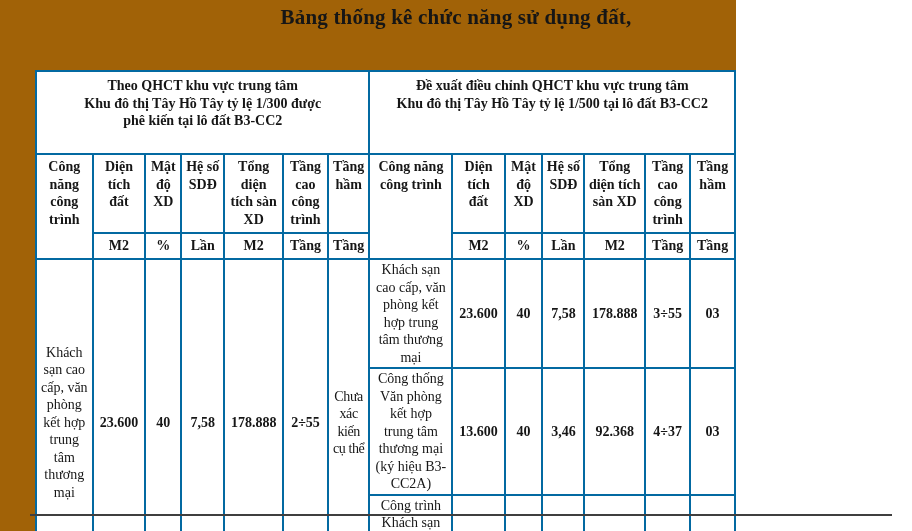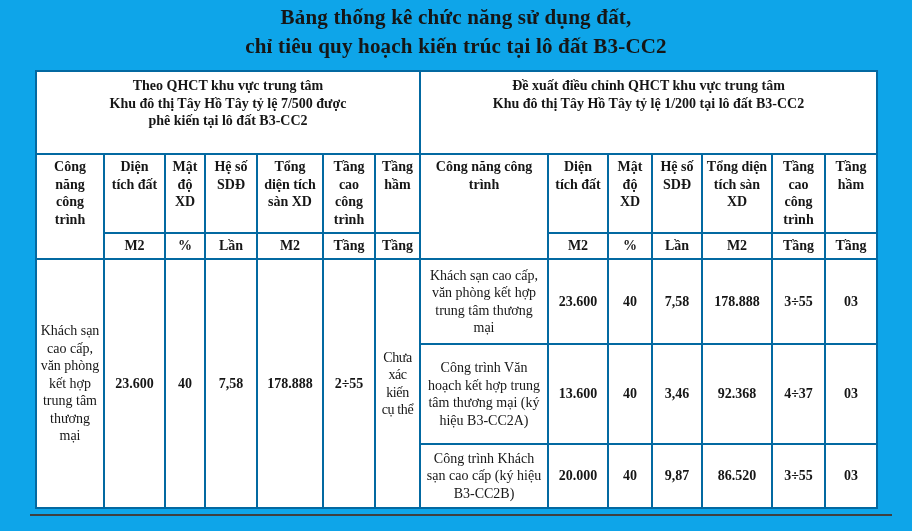--- a/index.html
+++ b/index.html
@@ -3,21 +3,21 @@
 <meta charset="utf-8">
 <style>
   html, body { margin: 0; padding: 0; }
   body {
     width: 912px; height: 531px;
     background: #ffffff;
     font-family: "Liberation Serif", "DejaVu Serif", serif;
     color: #161616;
     overflow: hidden;
   }
-  .page { position: relative; width: 912px; height: 531px; background: #0ea5e9; }
+  .page { position: relative; width: 736px; height: 531px; background: #a16207; }
 
   .doc-title {
     position: absolute; top: 3px; left: 0; width: 912px;
     text-align: center; font-weight: bold; font-size: 21px; line-height: 1.38;
     letter-spacing: 0.2px;
   }
 
   table.tbl {
     position: absolute; left: 35px; top: 70px;
     border-collapse: collapse; table-layout: fixed;
@@ -49,21 +49,20 @@
     width: 862px; height: 2px; background: #3f3f3f;
   }
 </style>
 </head>
 <body>
 
 <div class="page">
 
   <div class="doc-title">
     <div>Bảng thống kê chức năng sử dụng đất,</div>
-    <div>chỉ tiêu quy hoạch kiến trúc tại lô đất B3-CC2</div>
   </div>
 
   <table class="tbl">
     <colgroup>
       <col style="width:68px">
         <col style="width:61px">
         <col style="width:40px">
       <col style="width:52px">
         <col style="width:66px">
         <col style="width:52px">
@@ -74,26 +73,26 @@
       <col style="width:50px">
         <col style="width:70px">
         <col style="width:53px">
       <col style="width:52px">
     </colgroup>
 
     <tbody>
         <tr style="height:83px">
       <td colspan="7" class="sec-hdr">
         <div>Theo QHCT khu vực trung tâm</div>
-        <div>Khu đô thị Tây Hồ Tây tỷ lệ 7/500 được</div>
+        <div>Khu đô thị Tây Hồ Tây tỷ lệ 1/300 được</div>
         <div>phê kiến tại lô đất B3-CC2</div>
       </td>
       <td colspan="7" class="sec-hdr">
         <div>Đề xuất điều chỉnh QHCT khu vực trung tâm</div>
-        <div>Khu đô thị Tây Hồ Tây tỷ lệ 1/200 tại lô đất B3-CC2</div>
+        <div>Khu đô thị Tây Hồ Tây tỷ lệ 1/500 tại lô đất B3-CC2</div>
       </td>
     </tr>
 
     <tr style="height:79px">
       <td rowspan="2" class="col-hdr">Công năng công trình</td>
       <td class="col-hdr">Diện tích đất</td>
       <td class="col-hdr">Mật độ XD</td>
       <td class="col-hdr">Hệ số SDĐ</td>
       <td class="col-hdr">Tổng diện tích sàn XD</td>
       <td class="col-hdr">Tầng cao công trình</td>
@@ -133,21 +132,21 @@
       <td class="fname">Khách sạn cao cấp, văn phòng kết hợp trung tâm thương mại</td>
       <td class="num">23.600</td>
       <td class="num">40</td>
       <td class="num">7,58</td>
       <td class="num">178.888</td>
       <td class="num">3÷55</td>
       <td class="num">03</td>
     </tr>
 
     <tr style="height:100px">
-      <td class="fname">Công trình Văn hoạch kết hợp trung tâm thương mại (ký hiệu B3-CC2A)</td>
+      <td class="fname">Công thống Văn phòng kết hợp trung tâm thương mại (ký hiệu B3-CC2A)</td>
       <td class="num">13.600</td>
       <td class="num">40</td>
       <td class="num">3,46</td>
       <td class="num">92.368</td>
       <td class="num">4÷37</td>
       <td class="num">03</td>
     </tr>
 
     <tr style="height:64px">
       <td class="fname">Công trình Khách sạn cao cấp (ký hiệu B3-CC2B)</td>

